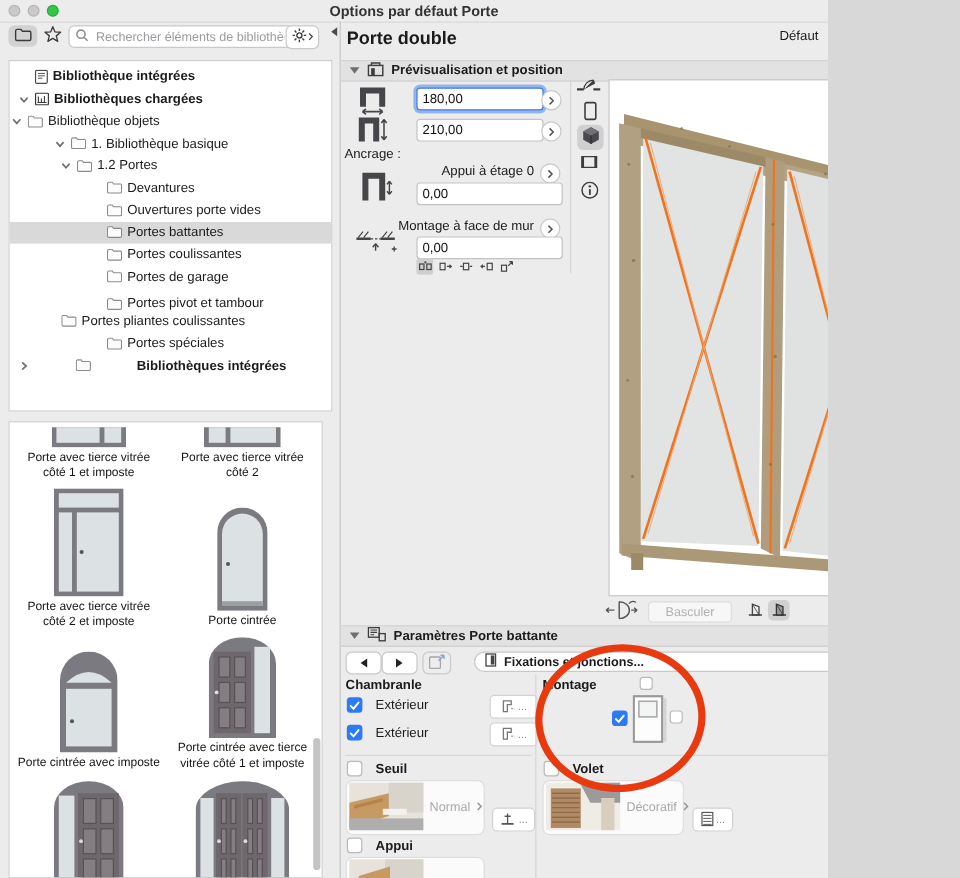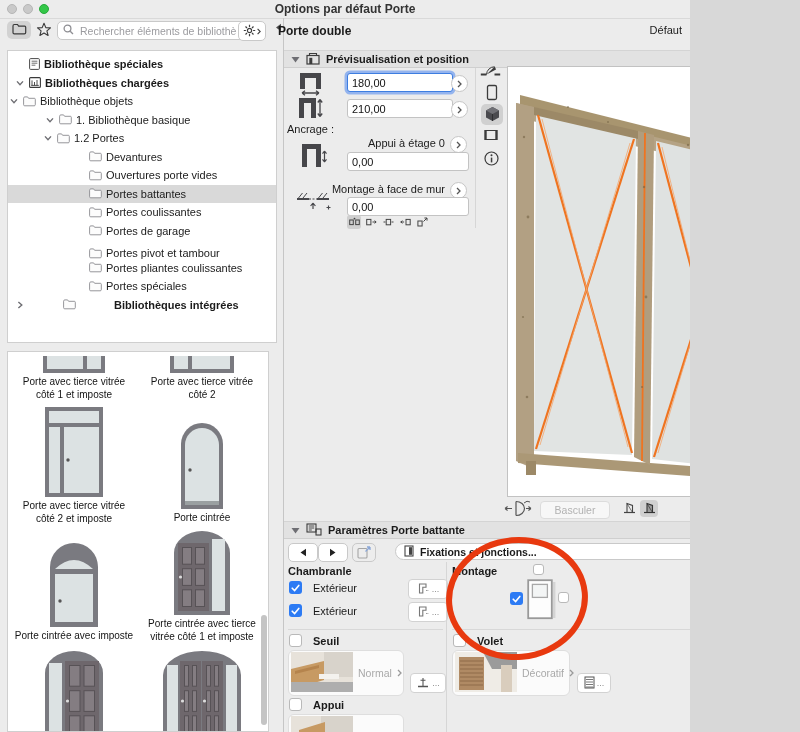--- a/index.html
+++ b/index.html
@@ -117,21 +117,21 @@
 
   <div class="panel tree">
       <div class="trow" style="padding-left: 6px;">
         <span class="tarr"></span>
         <span class="ticn">
           <svg width="11" height="12" viewBox="0 0 11 12">
             <rect x=".6" y=".6" width="9.8" height="10.8" rx="1" fill="#fff" stroke="#4a4a4a" stroke-width="1"></rect>
             <path d="M2.6 3.2 h5.8 M2.6 5.2 h5.8 M2.6 7.2 h3.8" stroke="#4a4a4a" stroke-width=".8"></path>
           </svg>
         </span>
-        <span class="tlbl b">Bibliothèque spéciales</span>
+        <span class="tlbl b">Bibliothèque intégrées</span>
       </div>
       <div class="trow" style="padding-left: 6px;">
         <span class="tarr">
           <svg width="8" height="8" viewBox="0 0 8 8">
             <path d="M1 2.4 L4 5.8 L7 2.4" fill="none" stroke="#6e6e73" stroke-width="1.4"></path>
           </svg>
         </span>
         <span class="ticn">
           <svg width="12" height="11" viewBox="0 0 12 11">
             <rect x=".6" y=".6" width="10.8" height="9.8" rx="1" fill="#fff" stroke="#3a3a3a" stroke-width="1.1"></rect>
@@ -159,21 +159,21 @@
             <path d="M1 2.4 L4 5.8 L7 2.4" fill="none" stroke="#6e6e73" stroke-width="1.4"></path>
           </svg>
         </span>
         <span class="ticn">
           <svg width="13" height="11" viewBox="0 0 13 11">
             <path d="M.6 2.2c0-.8.5-1.3 1.2-1.3h2.8l1 1.4h5.8c.6 0 .9.4.9 1v5.4c0 .7-.4 1.1-1.1 1.1H1.7c-.7 0-1.1-.4-1.1-1.1z" fill="#fcfcfc" stroke="#8a8a8f" stroke-width=".9"></path>
           </svg>
         </span>
         <span class="tlbl">1. Bibliothèque basique</span>
       </div>
-      <div class="trow" style="padding-left: 34px;">
+      <div class="trow" style="padding-left: 34px; margin-left: 7px;">
         <span class="tarr">
           <svg width="8" height="8" viewBox="0 0 8 8">
             <path d="M1 2.4 L4 5.8 L7 2.4" fill="none" stroke="#6e6e73" stroke-width="1.4"></path>
           </svg>
         </span>
         <span class="ticn">
           <svg width="13" height="11" viewBox="0 0 13 11">
             <path d="M.6 2.2c0-.8.5-1.3 1.2-1.3h2.8l1 1.4h5.8c.6 0 .9.4.9 1v5.4c0 .7-.4 1.1-1.1 1.1H1.7c-.7 0-1.1-.4-1.1-1.1z" fill="#fcfcfc" stroke="#8a8a8f" stroke-width=".9"></path>
           </svg>
         </span>
@@ -226,21 +226,21 @@
       </div>
       <div class="trow" style="padding-left: 66px; align-items: flex-end;">
         <span class="tarr"></span>
         <span class="ticn">
           <svg width="13" height="11" viewBox="0 0 13 11">
             <path d="M.6 2.2c0-.8.5-1.3 1.2-1.3h2.8l1 1.4h5.8c.6 0 .9.4.9 1v5.4c0 .7-.4 1.1-1.1 1.1H1.7c-.7 0-1.1-.4-1.1-1.1z" fill="#fcfcfc" stroke="#8a8a8f" stroke-width=".9"></path>
           </svg>
         </span>
         <span class="tlbl">Portes pivot et tambour</span>
       </div>
-      <div class="trow" style="padding-left: 66px;">
+      <div class="trow" style="padding-left: 28px;">
         <span class="tarr"></span>
         <span class="ticn">
           <svg width="13" height="11" viewBox="0 0 13 11">
             <path d="M.6 2.2c0-.8.5-1.3 1.2-1.3h2.8l1 1.4h5.8c.6 0 .9.4.9 1v5.4c0 .7-.4 1.1-1.1 1.1H1.7c-.7 0-1.1-.4-1.1-1.1z" fill="#fcfcfc" stroke="#8a8a8f" stroke-width=".9"></path>
           </svg>
         </span>
         <span class="tlbl">Portes pliantes coulissantes</span>
       </div>
       <div class="trow" style="padding-left: 66px;">
         <span class="tarr"></span>
@@ -377,21 +377,21 @@
             <rect x="51.5" y="66.8" width="4.0" height="20.7" fill="#847d82" stroke="#575256" stroke-width="1"></rect>
             <circle cx="41.5" cy="52" r="1.6" fill="#ddd"></circle>
           </svg>
         </div>
       </div>
     </div>
   <div class="sb"></div>
 
   <div class="split"></div>
 
-  <div class="lbl b" style="left:278px;top:24px;font-size:12px;">Porte double</div>
+  <div class="lbl b" style="left:289px;top:24px;font-size:15px;">Porte double</div>
   <div class="lbl" style="right:8px;top:24px;">Défaut</div>
 
   <div class="sechdr" style="top:50px;">
     <span><svg width="9" height="7">
           <path d="M.5 1 H8.5 L4.5 6.5 Z" fill="#6e6e73"></path>
         </svg></span>
     <span><svg width="14" height="13">
           <rect x="1" y="3.5" width="12" height="8.5" fill="none" stroke="#3c3c3c" stroke-width="1.2"></rect>
           <path d="M3.5 3.5 V1.5 H10.5 V3.5" stroke="#3c3c3c" fill="none" stroke-width="1.1"></path>
           <rect x="3.3" y="5.8" width="3" height="6.2" fill="#3c3c3c"></rect>

